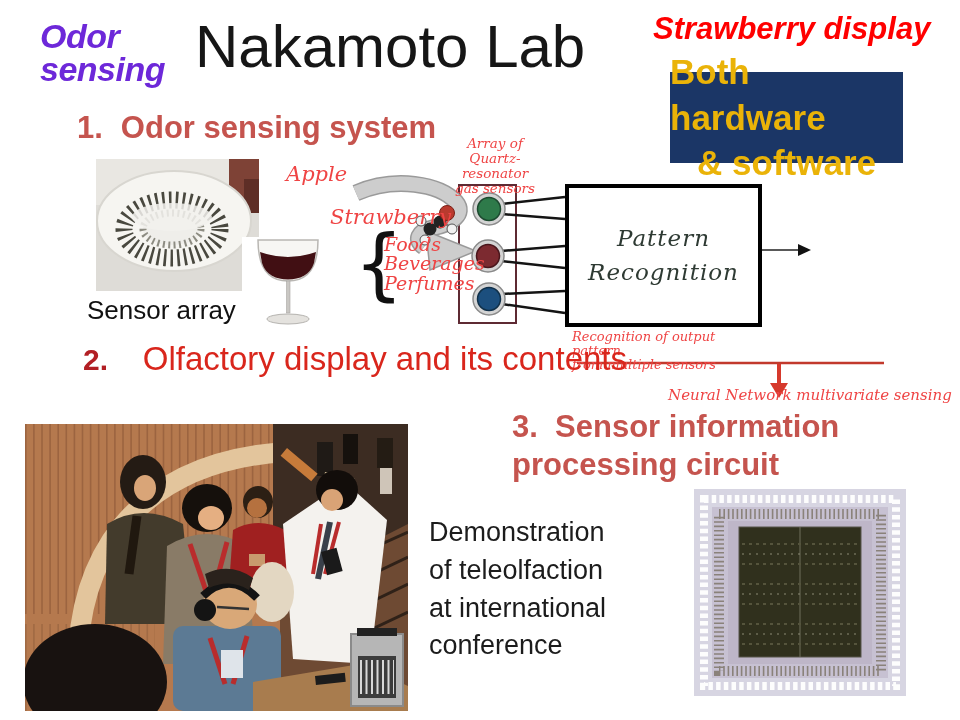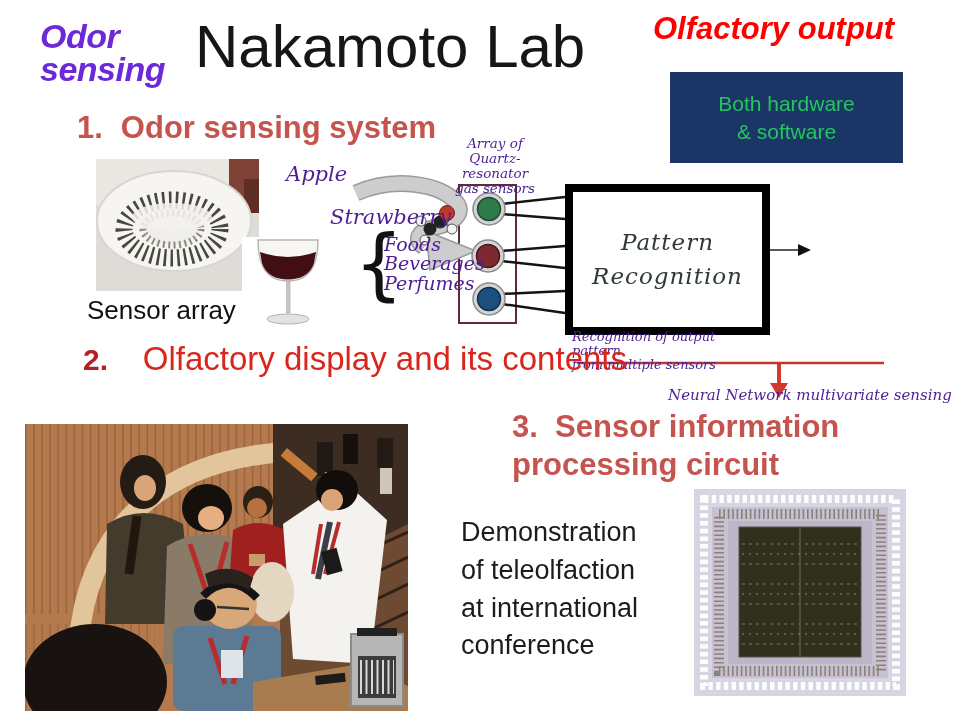--- a/index.html
+++ b/index.html
@@ -3,72 +3,72 @@
 <meta charset="utf-8">
 <style>
   html,body{margin:0;padding:0;background:#888;}
   #slide{
     position:relative;width:960px;height:720px;background:#ffffff;
     overflow:hidden;font-family:"Liberation Sans",sans-serif;
   }
   .abs{position:absolute;}
   .pre{white-space:pre-line;}
   .prew{white-space:pre-wrap;}
-  .script{font-family:"DejaVu Serif",serif;font-style:italic;color:#4c1d95;}
+  .script{font-family:"DejaVu Serif",serif;font-style:italic;color:#ef4444;}
 
   
   .odor-sensing{left:40px;top:20px;font-size:34px;font-weight:bold;font-style:italic;
     color:#6d28d9;line-height:0.98;letter-spacing:-0.5px;z-index:3;}
   .title{left:195px;top:12px;width:430px;font-size:60px;color:#161616;text-align:left;z-index:3;}
   .olfactory{left:653px;top:11px;font-size:31px;font-weight:bold;font-style:italic;color:#ff0000;z-index:3;}
   .badge{left:670px;top:72px;width:233px;height:91px;background:#1b3666;z-index:3;
     display:flex;flex-direction:column;justify-content:center;align-items:center;}
-  .badge span{color:#22c55e;font-size:21px;line-height:1.3;}
+  .badge span{color:#eab308;font-size:35px;line-height:1.3;font-weight:bold;}
 
   
   .sec1{left:77px;top:110px;z-index:3;color:#c5544e;font-weight:bold;font-size:31px;display:flex;}
   .sec1 .num{margin-right:18px;}
   .sec2{left:83px;top:338px;z-index:3;display:flex;}
   .sec2 .num{color:#b21f24;font-weight:bold;font-size:30px;margin-top:5px;}
   .sec2 .txt{color:#d9261c;font-size:33px;line-height:1.3;width:465px;margin-left:12px;
     padding-left:42px;text-indent:-42px;text-align:right;}
   .sec3{left:512px;top:408px;z-index:3;color:#c5544e;font-weight:bold;font-size:31px;line-height:1.22;}
 
   
   .array-caption{left:438px;top:136px;width:114px;text-align:center;font-size:13.5px;line-height:1.1;z-index:3;}
   .apple{left:286px;top:162px;font-size:21px;z-index:3;}
   .strawberry{left:283px;top:205px;font-size:21px;z-index:3;margin-left:47px;}
   .brace{left:354px;top:227px;font-size:78px;line-height:0.95;z-index:3;
     font-family:"DejaVu Sans",sans-serif;font-style:normal;color:#111;}
   .sources{left:384px;top:235px;z-index:3;}
   .sources div{font-size:19px;line-height:1.02;}
   .pattern-box{left:565px;top:184px;width:189px;height:135px;background:#fff;
-    border:8px solid #000000;z-index:2;display:flex;align-items:center;justify-content:center;}
+    border:4px solid #000000;z-index:2;display:flex;align-items:center;justify-content:center;}
   .pattern-box .ptxt{font-size:23px;color:#2e3a33;text-align:center;line-height:1.45;letter-spacing:1px;}
   .odour{left:812px;top:241px;font-size:17px;z-index:3;}
   .recog-note{left:572px;top:330px;width:192px;text-align:left;font-size:13px;line-height:1.08;z-index:3;}
   .nn-note{left:668px;top:386px;font-size:15px;z-index:3;}
 
   
   .sensor-caption{left:87px;top:295px;font-size:26px;color:#111;z-index:3;}
-  .demo-caption{left:429px;top:514px;font-size:27px;color:#1c1c1c;line-height:1.4;z-index:3;margin-left:32px;}
+  .demo-caption{left:429px;top:514px;font-size:27px;color:#1c1c1c;line-height:1.4;z-index:3;}
 
   
   .layer1{z-index:1;}
   .overlay{left:0;top:0;z-index:2;pointer-events:none;}
 </style>
 </head>
 <body>
 
 <div id="slide">
 
   <div class="abs odor-sensing pre">Odor
 sensing</div>
   <div class="abs title">Nakamoto Lab</div>
-  <div class="abs olfactory">Olfactory output</div>
+  <div class="abs olfactory">Strawberry display</div>
   <div class="abs badge">
     <span>Both hardware</span>
     <span>&amp; software</span>
   </div>
 
   <div class="abs sec1">
     <span class="num">1.</span>
     <span>Odor sensing system</span>
   </div>
 

